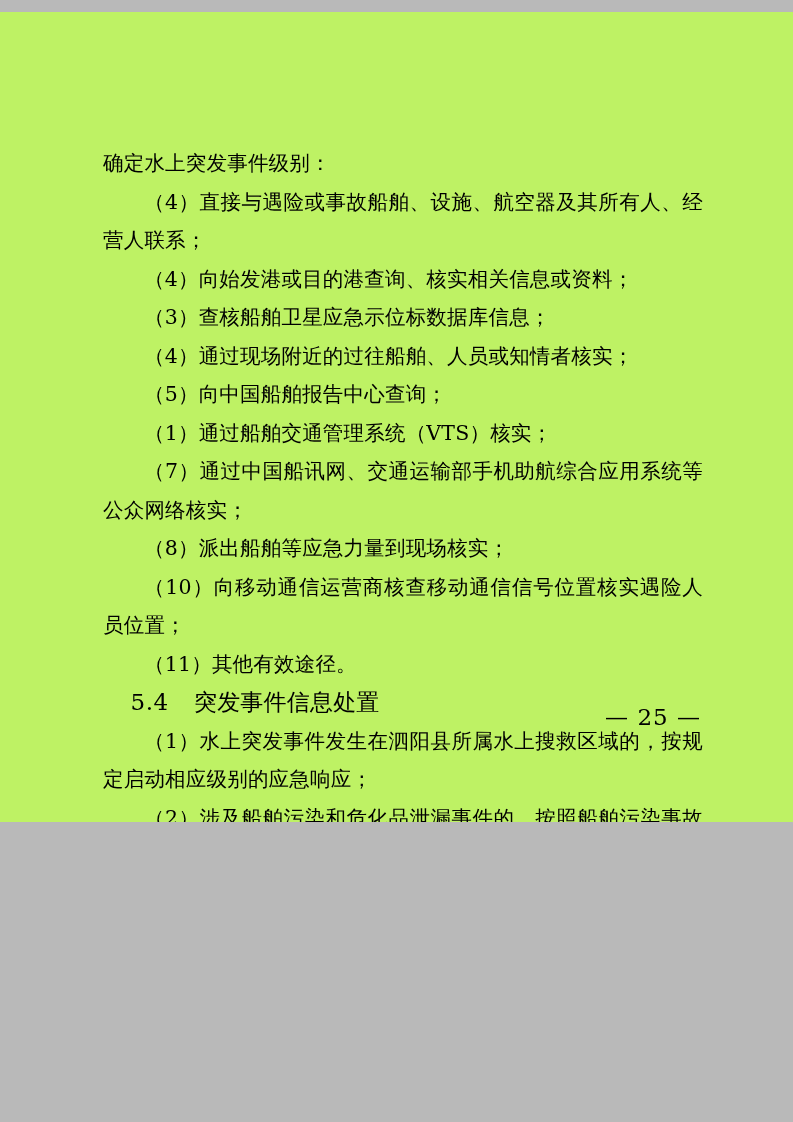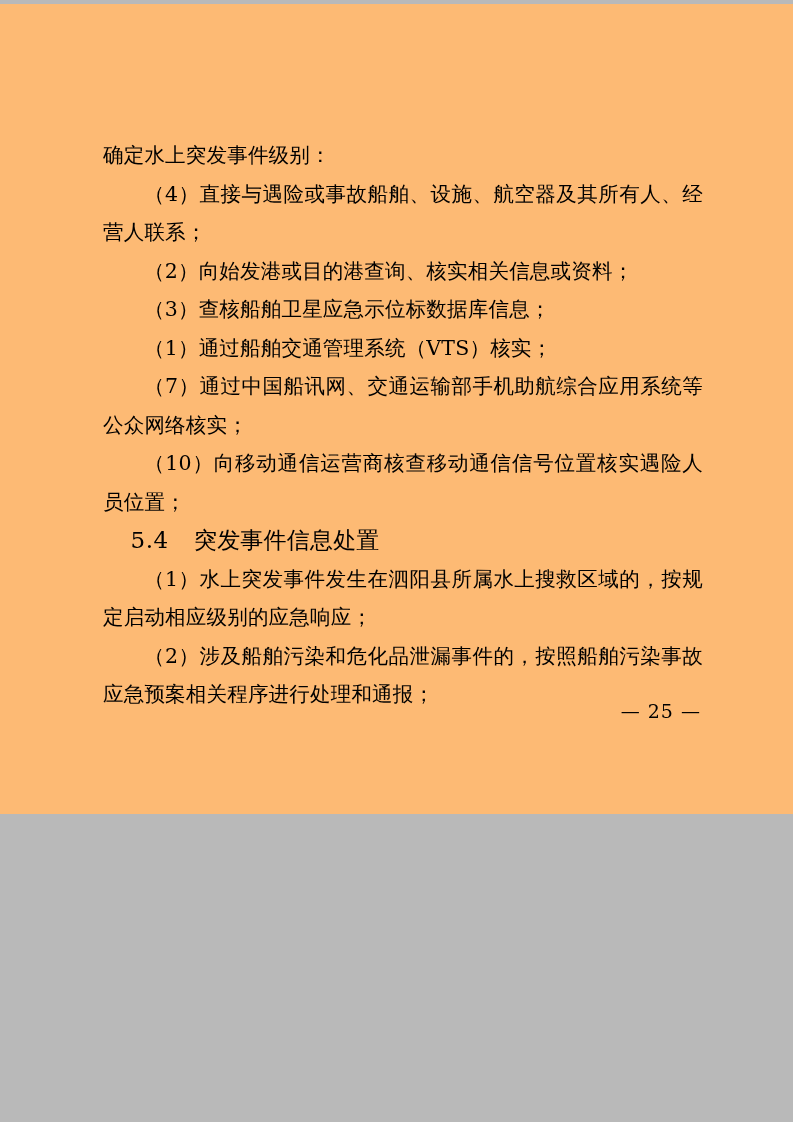--- a/index.html
+++ b/index.html
@@ -7,22 +7,22 @@
     padding: 0;
     background: #b9b9b9;
   }
   body {
     font-family: "DejaVu Serif", "Liberation Serif", serif;
   }
   .page {
     position: relative;
     width: 793px;
     height: 810px;
-    background: #fdba74;
-    margin: 4px auto;
+    background: #bef264;
+    margin: 12px auto;
     overflow: hidden;
     box-sizing: border-box;
   }
   .content {
     position: absolute;
     left: 103px;
     top: 132px;
     width: 600px;
   }
   .para {
@@ -52,39 +52,43 @@
     letter-spacing: 0.5px;
   }
   .section-gap {
     display: inline-block;
     width: 1.1em;
   }
   .page-number {
     position: absolute;
     right: 92px;
     bottom: 92px;
-    font-size: 19px;
+    font-size: 23px;
     color: #000000;
     letter-spacing: 1px;
     font-family: "DejaVu Serif", "Liberation Serif", serif;
   }
 </style>
 </head>
 <body>
 
 <div class="page">
   <div class="content">
 
     <p class="para noindent">确定水上突发事件级别：</p>
     <p class="para indent">（4）直接与遇险或事故船舶、设施、航空器及其所有人、经营人联系；</p>
-    <p class="para indent">（2）向始发港或目的港查询、核实相关信息或资料；</p>
+    <p class="para indent">（4）向始发港或目的港查询、核实相关信息或资料；</p>
     <p class="para indent">（3）查核船舶卫星应急示位标数据库信息；</p>
+    <p class="para indent">（4）通过现场附近的过往船舶、人员或知情者核实；</p>
+    <p class="para indent">（5）向中国船舶报告中心查询；</p>
     <p class="para indent">（1）通过船舶交通管理系统（VTS）核实；</p>
     <p class="para indent">（7）通过中国船讯网、交通运输部手机助航综合应用系统等公众网络核实；</p>
+    <p class="para indent">（8）派出船舶等应急力量到现场核实；</p>
     <p class="para indent">（10）向移动通信运营商核查移动通信信号位置核实遇险人员位置；</p>
+    <p class="para indent">（11）其他有效途径。</p>
 
     <p class="section-head">
       <span class="section-num">5.4</span><span class="section-gap"></span><span>突发事件信息处置</span>
     </p>
 
     <p class="para indent">（1）水上突发事件发生在泗阳县所属水上搜救区域的，按规定启动相应级别的应急响应；</p>
     <p class="para indent">（2）涉及船舶污染和危化品泄漏事件的，按照船舶污染事故应急预案相关程序进行处理和通报；</p>
 
   </div>
 

